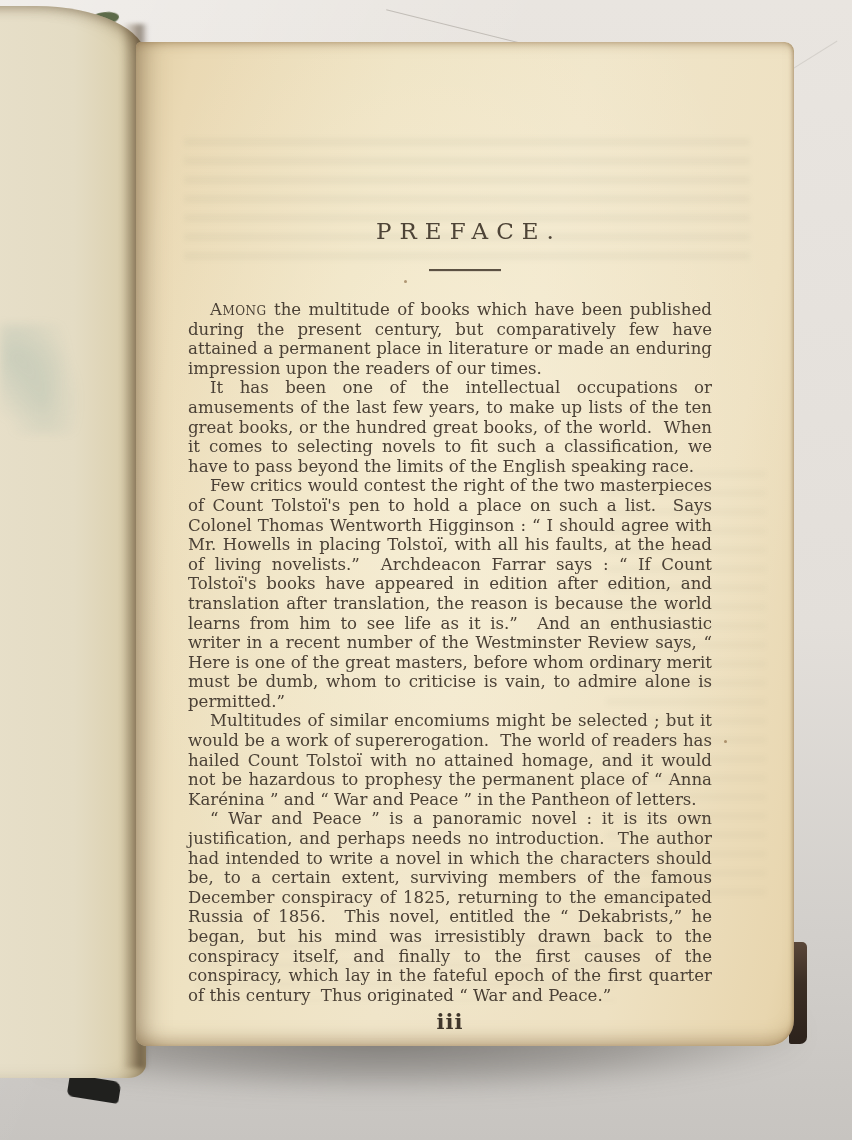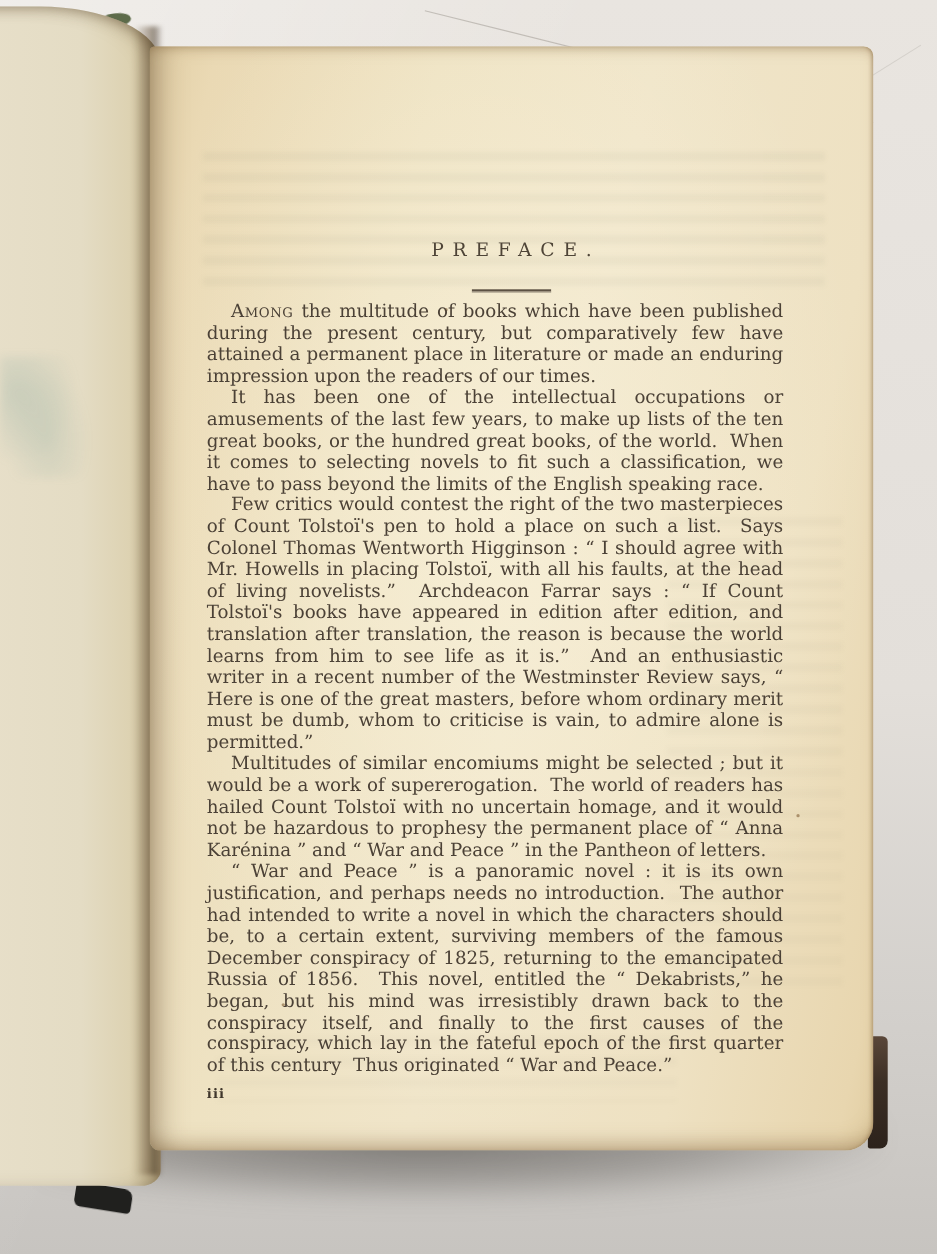--- a/index.html
+++ b/index.html
@@ -65,29 +65,29 @@
     background:repeating-linear-gradient(180deg, rgba(108,112,92,.10) 0px, rgba(108,112,92,.10) 8px, rgba(108,112,92,0) 8px, rgba(108,112,92,0) 19px);}
   .ghost-top{left:48px;top:96px;width:566px;height:128px;}
   .ghost-right{left:470px;top:428px;width:160px;height:430px;opacity:.35;}
   .ghost-bottom{left:60px;top:900px;width:420px;height:60px;opacity:.3;}
 
   
   .speck{position:absolute;width:3px;height:3px;border-radius:50%;background:rgba(130,95,55,.6);z-index:7;}
 
   .page-content{position:relative;z-index:8;height:100%;color:#4b4136;}
   .page-title{margin:0;padding-top:176px;text-align:center;font-weight:normal;
-    font-size:17px;letter-spacing:8px;text-indent:8px;color:#4e4437;}
+    font-size:23px;letter-spacing:8px;text-indent:8px;color:#4e4437;}
   .title-rule{width:72px;height:2px;margin:25px auto 0 auto;background:#5c5143;
     border-bottom:1px solid rgba(255,245,220,.8);}
-  .text-block{margin:7px 84px 0 52px;width:524px;
+  .text-block{margin:28px 84px 0 52px;width:524px;
     font-size:16.6px;line-height:19.6px;text-align:justify;}
   .text-block p{margin:0;text-indent:22px;white-space:pre-wrap;}
   .sc{font-variant:small-caps;letter-spacing:.5px;}
   .journal{}
-  .folio{margin-top:7px;font-size:12px;font-weight:bold;color:#3f362b;letter-spacing:1px;}
+  .folio{margin-top:7px;text-align:center;font-size:21px;font-weight:bold;color:#3f362b;letter-spacing:1px;}
 </style>
 </head>
 <body>
 
 <div class="photo">
 
   <div class="scratch s1"></div>
   <div class="scratch s2"></div>
   <div class="scratch s3"></div>
 
@@ -109,20 +109,20 @@
     <div class="speck" style="left:120px;top:870px;"></div>
 
     <div class="page-content">
       <h1 class="page-title">PREFACE.</h1>
       <div class="title-rule"></div>
 
       <div class="text-block">
         <p><span class="sc">Among</span><span> the multitude of books which have been published during the present century, but comparatively few have attained a permanent place in literature or made an enduring impression upon the readers of our times.</span></p>
         <p>It has been one of the intellectual occupations or amusements of the last few years, to make up lists of the ten great books, or the hundred great books, of the world.  When it comes to selecting novels to fit such a classification, we have to pass beyond the limits of the English speaking race.</p>
         <p><span>Few critics would contest the right of the two masterpieces of Count Tolstoï's pen to hold a place on such a list.  Says Colonel Thomas Wentworth Higginson : “ I should agree with Mr. Howells in placing Tolstoï, with all his faults, at the head of living novelists.”  Archdeacon Farrar says : “ If Count Tolstoï's books have appeared in edition after edition, and translation after translation, the reason is because the world learns from him to see life as it is.”  And an enthusiastic writer in a recent number of the </span><span class="journal">Westminster Review</span><span> says, “ Here is one of the great masters, before whom ordinary merit must be dumb, whom to criticise is vain, to admire alone is permitted.”</span></p>
-        <p>Multitudes of similar encomiums might be selected ; but it would be a work of supererogation.  The world of readers has hailed Count Tolstoï with no uncertain homage, and it would not be hazardous to prophesy the permanent place of “ Anna Karénina ” and “ War and Peace ” in the Pantheon of letters.</p>
+        <p>Multitudes of similar encomiums might be selected ; but it would be a work of supererogation.  The world of readers has hailed Count Tolstoï with no attained homage, and it would not be hazardous to prophesy the permanent place of “ Anna Karénina ” and “ War and Peace ” in the Pantheon of letters.</p>
         <p>“ War and Peace ” is a panoramic novel : it is its own justification, and perhaps needs no introduction.  The author had intended to write a novel in which the characters should be, to a certain extent, surviving members of the famous December conspiracy of 1825, returning to the emancipated Russia of 1856.  This novel, entitled the “ Dekabrists,” he began, but his mind was irresistibly drawn back to the conspiracy itself, and finally to the first causes of the conspiracy, which lay in the fateful epoch of the first quarter of this century  Thus originated “ War and Peace.”</p>
         <div class="folio">iii</div>
       </div>
     </div>
   </div>
 
 </div>
 
 </body></html>

